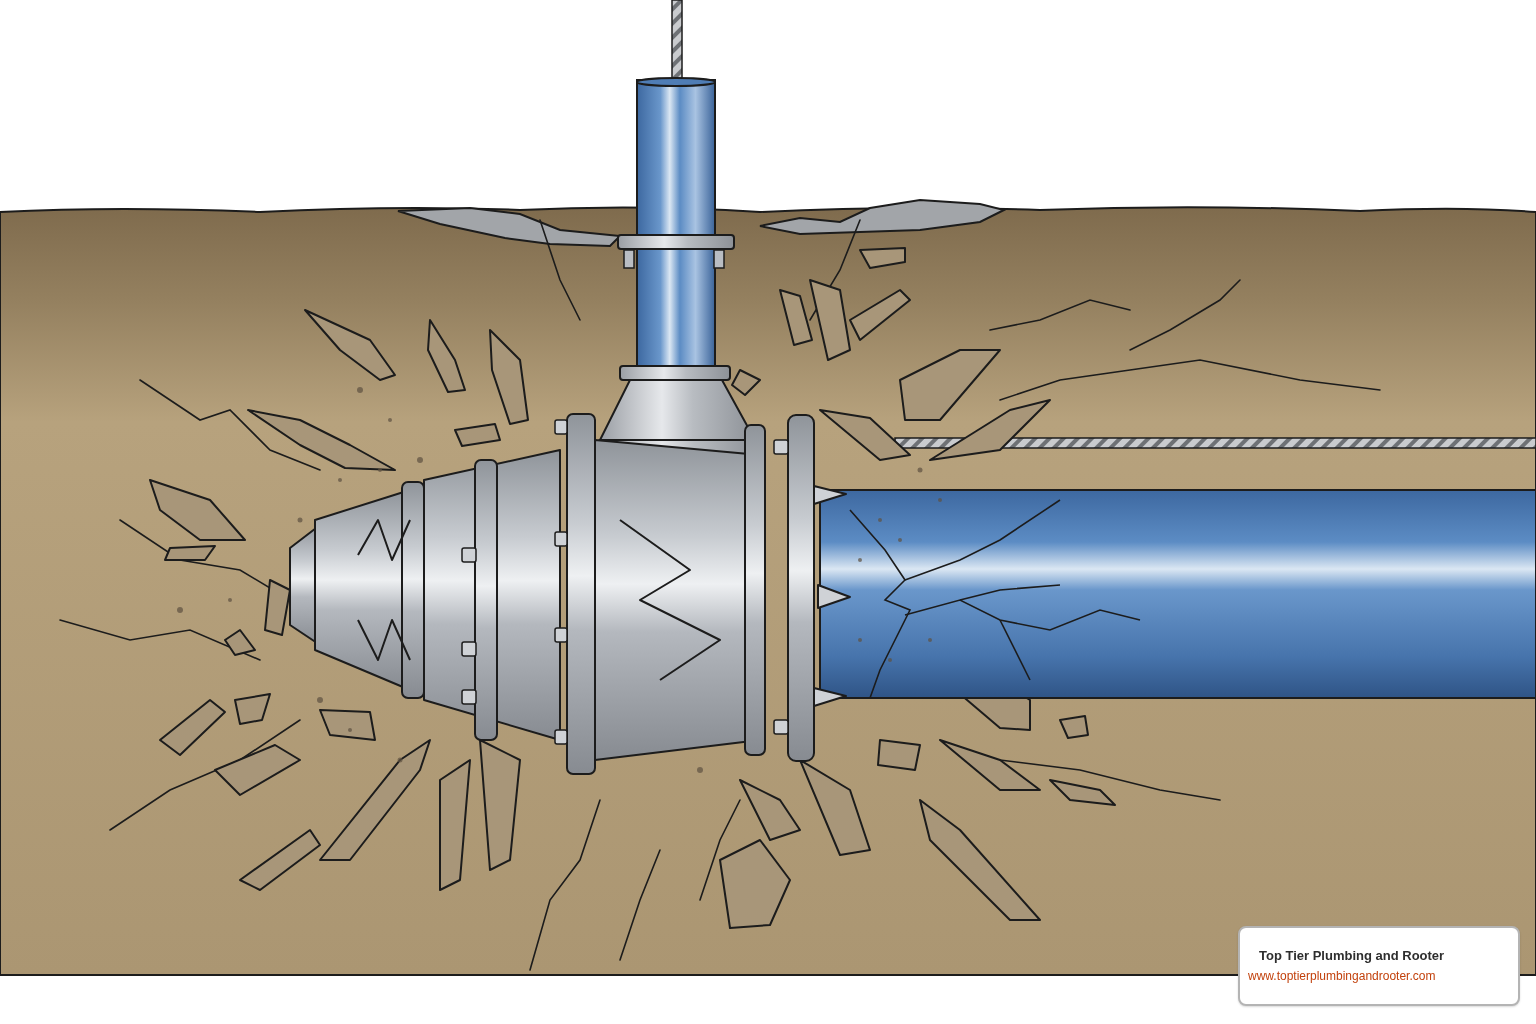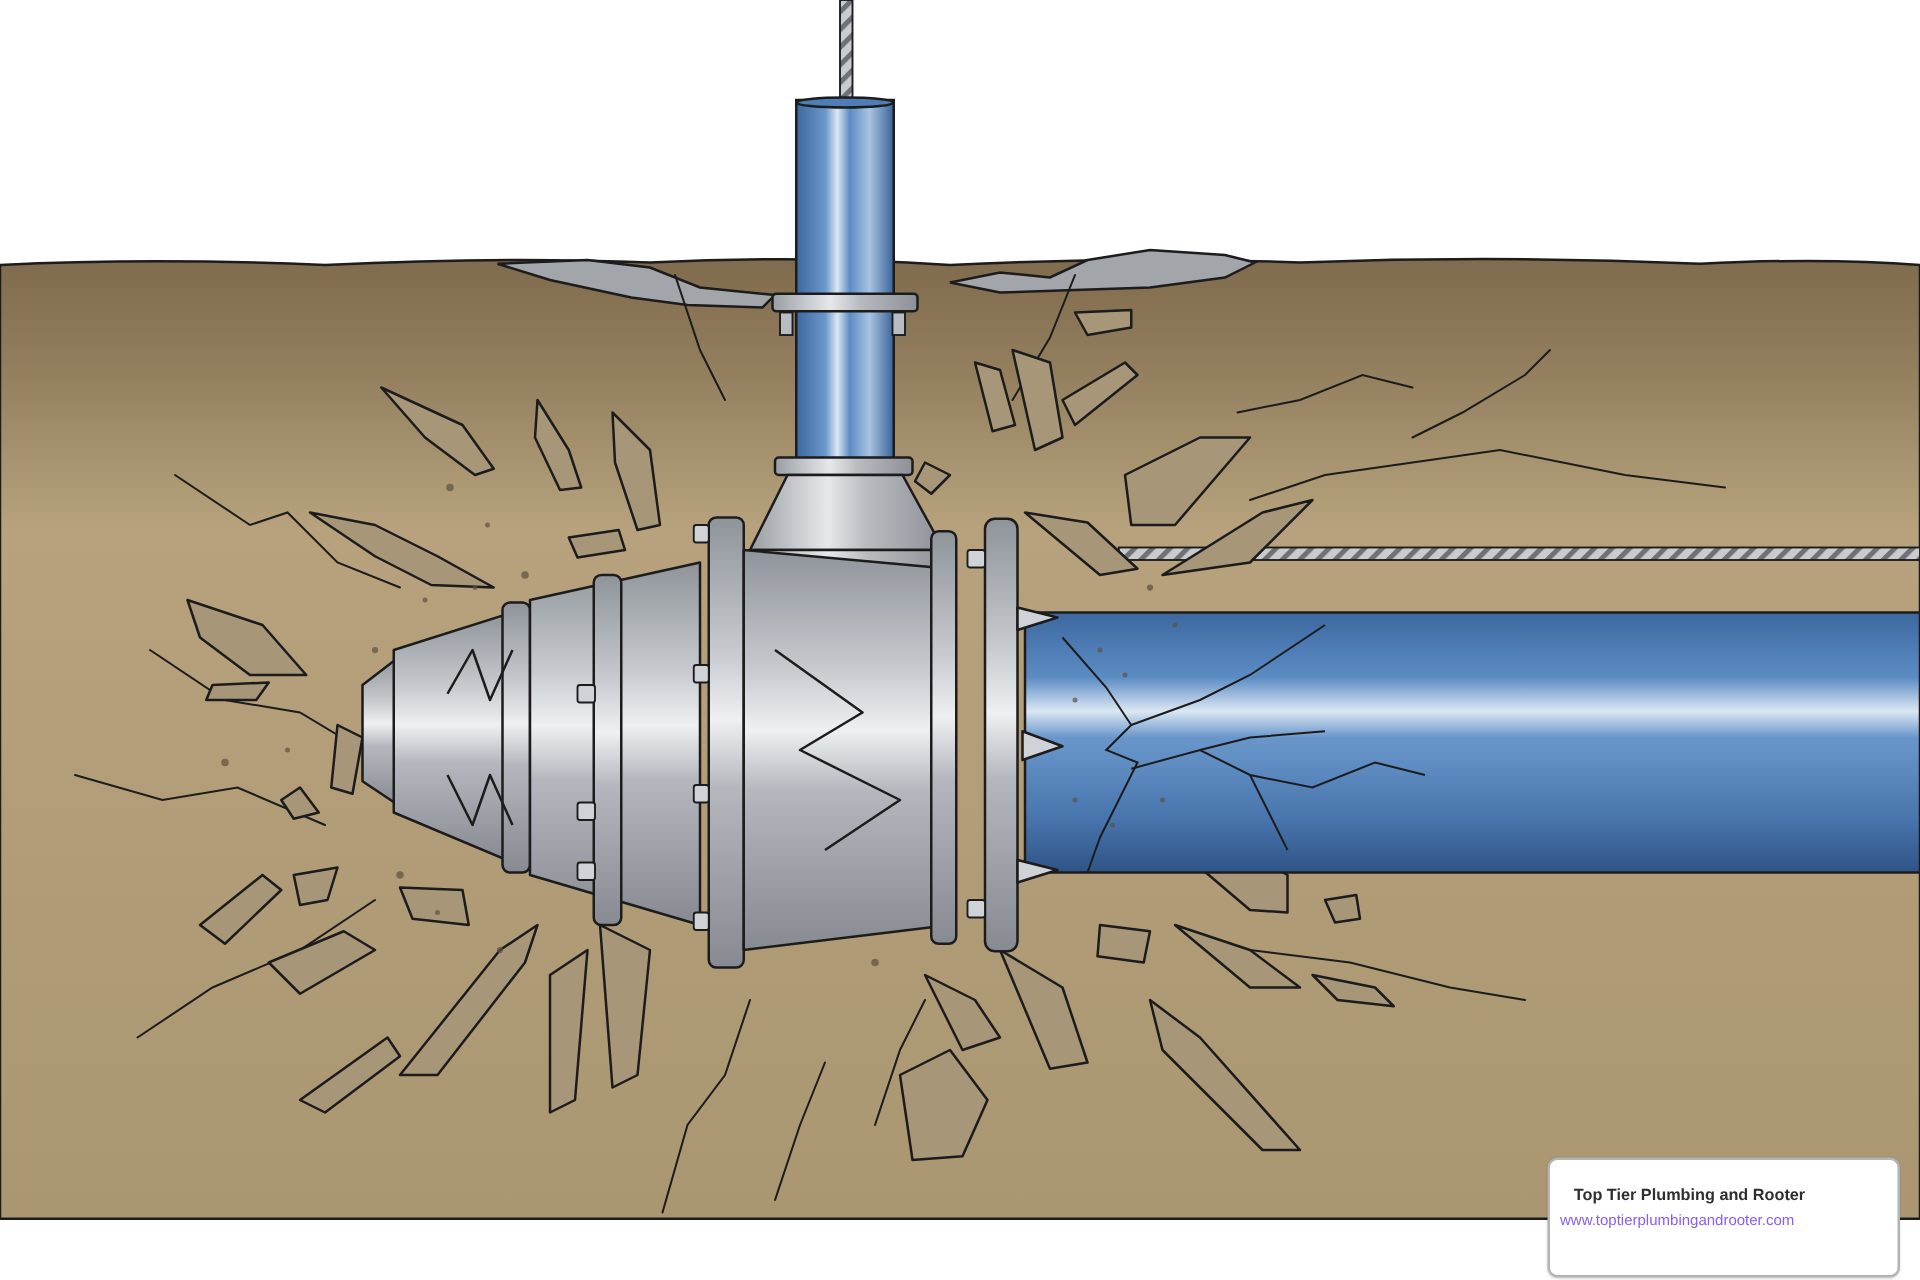--- a/index.html
+++ b/index.html
@@ -1,28 +1,28 @@
 <!DOCTYPE html>
 <html><head>
 <meta charset="utf-8">
 <style>
   html, body { margin:0; padding:0; background:#ffffff; }
   body { width:1536px; height:1024px; position:relative; overflow:hidden; font-family:"Liberation Sans", sans-serif; }
   #scene { position:absolute; left:0; top:0; width:1536px; height:1024px; }
   .label-box {
-    position:absolute; left:1238px; top:926px; width:282px; height:96px;
+    position:absolute; left:1238px; top:926px; width:282px; height:80px;
     background:#ffffff; border:2px solid #b4b4b4; border-radius:8px;
     box-sizing:border-box; box-shadow:0 1px 2px rgba(0,0,0,0.15);text-align:center;
   }
   .label-title {
     position:absolute; left:19px; top:20px; font-size:13px; font-weight:bold; color:#2e2e2e;
     font-family:"Liberation Sans", sans-serif; white-space:nowrap;
   }
   .label-url {
-    position:absolute; left:8px; top:41px; font-size:12px; color:#8b5cf6;
+    position:absolute; left:8px; top:41px; font-size:12px; color:#c2410c;
     font-family:"Liberation Sans", sans-serif; white-space:nowrap;
   }
 </style>
 </head>
 <body>
 
 <svg id="scene" viewBox="0 0 1536 1024" xmlns="http://www.w3.org/2000/svg">
   <defs>
     <linearGradient id="soilGrad" x1="0" y1="0" x2="0" y2="1">
       <stop offset="0" stop-color="#7f6b4d"></stop>

